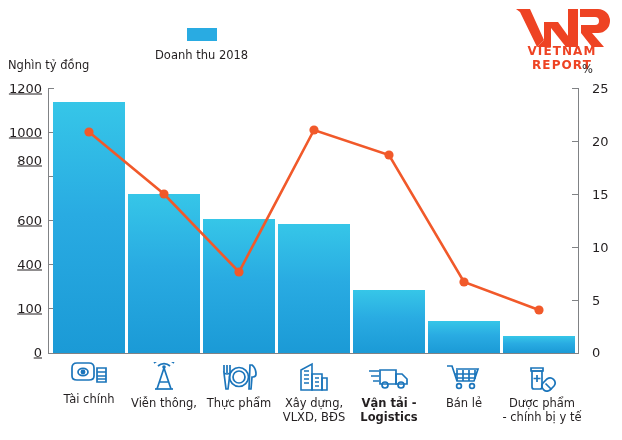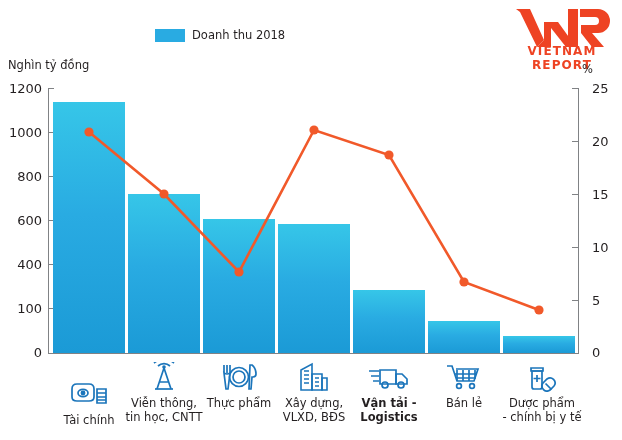--- a/index.html
+++ b/index.html
@@ -16,21 +16,21 @@
   }
 
   
   .legend {
     position: absolute;
     left: 155px; top: 28px;
     display: flex;
     align-items: center;
     gap: 26px;
   }
-  .legend-item { display: flex; align-items: center; gap: 7px; }
+  .legend-item { display: flex; align-items: center; gap: 7px; flex-direction: column; }
   .legend-swatch {
     width: 30px; height: 13px;
     background: #29abe2;
   }
   .legend-line {
     width: 30px; height: 13px;
     position: relative;
   }
   .legend-line::before {
     content: "";
@@ -92,21 +92,21 @@
     width: 622px; height: 440px;
   }
   .ytick {
     position: absolute;
     font-size: 13px;
     color: #231f20;
     text-align: right;
     width: 40px;
     transform: translateY(-50%);
   }
-  .ytick-left { left: 2px; }
+  .ytick-left { left: 2px; text-decoration: underline; }
   .ytick-right { left: 592px; text-align: left; }
 
   .axis-line {
     position: absolute;
     width: 1px;
     background: #808285;
   }
   .tickmark {
     position: absolute;
     height: 1px;
@@ -180,21 +180,21 @@
 <div class="plot">
 
   <div class="axis-line" style="left:48px; top:88px; height:265px;"></div>
 
   <div class="axis-line" style="left:578px; top:88px; height:265px;"></div>
 
   <div class="baseline" style="left:48px; top:353px; width:531px;"></div>
 
   <div class="ytick ytick-left" style="top:88px;">1200</div>
   <div class="ytick ytick-left" style="top:132px;">1000</div>
-  <div class="ytick ytick-left" style="top:176px;">800</div>
+  <div class="ytick ytick-left" style="top:160px;">800</div>
   <div class="ytick ytick-left" style="top:220px;">600</div>
   <div class="ytick ytick-left" style="top:264px;">400</div>
   <div class="ytick ytick-left" style="top:308px;">100</div>
   <div class="ytick ytick-left" style="top:352px;">0</div>
 
   <div class="tickmark" style="left:48px; top:88px;"></div>
   <div class="tickmark" style="left:48px; top:132px;"></div>
   <div class="tickmark" style="left:48px; top:176px;"></div>
   <div class="tickmark" style="left:48px; top:220px;"></div>
   <div class="tickmark" style="left:48px; top:264px;"></div>
@@ -226,21 +226,21 @@
     <circle cx="89" cy="132" r="4.6" fill="#f1592a"></circle>
     <circle cx="164" cy="194" r="4.6" fill="#f1592a"></circle>
     <circle cx="239" cy="272" r="4.6" fill="#f1592a"></circle>
     <circle cx="314" cy="130" r="4.6" fill="#f1592a"></circle>
     <circle cx="389" cy="155" r="4.6" fill="#f1592a"></circle>
     <circle cx="464" cy="282" r="4.6" fill="#f1592a"></circle>
     <circle cx="539" cy="310" r="4.6" fill="#f1592a"></circle>
   </svg>
 </div>
 
-<div class="cat" style="left:44px; top:377px; width:90px;">
+<div class="cat" style="left:44px; top:356px; width:90px;">
   <div class="cat-icon">
     <svg width="40" height="28" viewBox="0 0 40 28" fill="none" stroke="#1b75bb" stroke-width="1.7">
       <path d="M3,9 q0,-5 5,-5 h12 q5,0 5,5 v8 q0,4 -5,4 h-12 q-5,0 -5,-4 z"></path>
       <ellipse cx="14" cy="13" rx="5" ry="3.6"></ellipse>
       <circle cx="14" cy="13" r="1.6" fill="#1b75bb"></circle>
       <path d="M28,9 h9 v14 h-9 z"></path>
       <path d="M28,13 h9 M28,17 h9 M28,20 h9"></path>
     </svg>
   </div>
   <span>Tài chính</span>
@@ -250,21 +250,20 @@
   <div class="cat-icon">
     <svg width="38" height="30" viewBox="0 0 38 30" fill="none" stroke="#1b75bb" stroke-width="1.7">
       <path d="M19,6 l-7,21 M19,6 l7,21 M14,20 h10"></path>
       <circle cx="19" cy="5" r="1.8" fill="#1b75bb" stroke="none"></circle>
       <path d="M13,4 a9,9 0 0 1 12,0"></path>
       <path d="M9,1 a15,14 0 0 1 20,0"></path>
       <path d="M10,27 h18"></path>
     </svg>
   </div>
   <span>Viễn thông,</span>
-  <span class="cat-label-2">tin học, CNTT</span>
 </div>
 
 <div class="cat" style="left:194px; top:360px; width:90px;">
   <div class="cat-icon">
     <svg width="46" height="30" viewBox="0 0 46 30" fill="none" stroke="#1b75bb" stroke-width="1.7">
       <circle cx="23" cy="15" r="9.5"></circle>
       <circle cx="23" cy="15" r="6"></circle>
       <path d="M8,3 v8 M11,3 v8 M14,3 v8 M8,11 q3,2 6,0 l-2,16 h-2 z"></path>
       <path d="M36,3 q4,3 4,9 q0,3 -3,3 h-1 l-1,12 h-2 l1,-24 z"></path>
     </svg>

